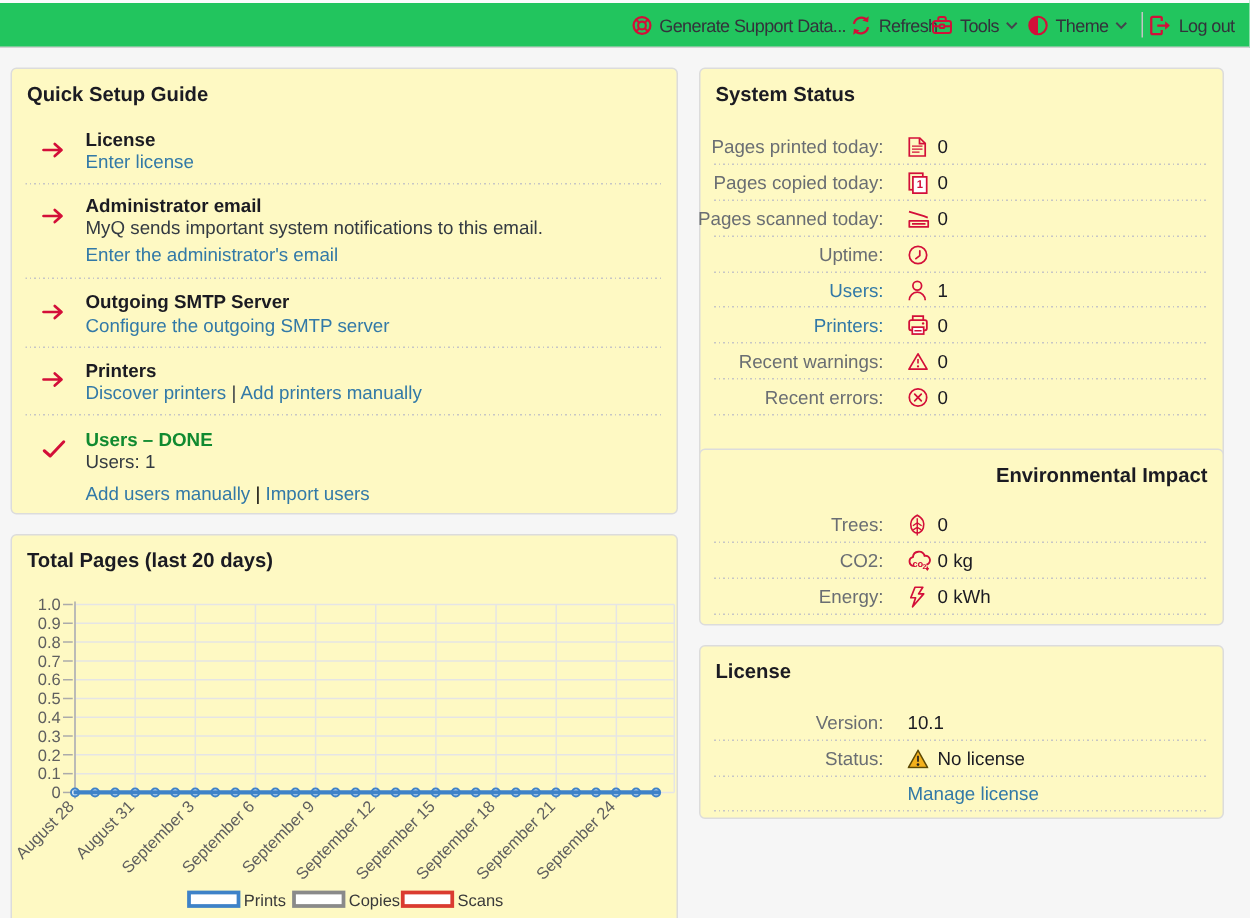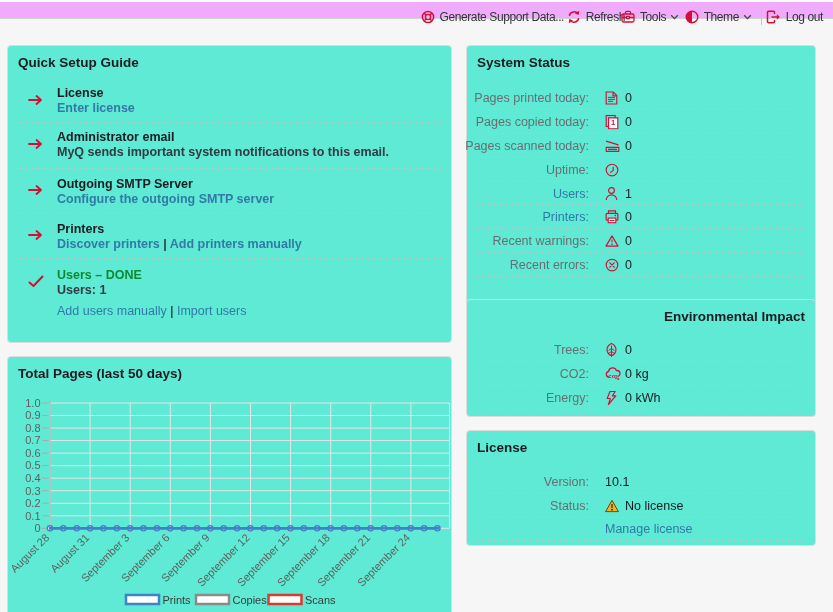--- a/index.html
+++ b/index.html
@@ -1,35 +1,35 @@
 <!DOCTYPE html>
 <html><head>
 <meta charset="utf-8">
 <style>
 * { margin:0; padding:0; box-sizing:border-box; }
 html,body { width:833px; height:612px; overflow:hidden; background:#f6f6f6;
   font-family:"Liberation Sans", sans-serif; }
-#topbar { position:absolute; left:0; top:0; width:833px; height:19px;
-  background:#f0abfc; border-top:2px solid #fbfbfb; border-bottom:1px solid #d2d2d2; }
+#topbar { position:absolute; left:0; top:0; width:833px; height:32px;
+  background:#22c55e; border-top:2px solid #fbfbfb; border-bottom:1px solid #d2d2d2; }
 .tbtn { position:absolute; top:0; height:29px; display:flex; align-items:center; font-size:12px;
   letter-spacing:-0.4px; color:#33333b; white-space:nowrap; }
 .tbtn svg { margin-right:5px; }
 .chev { margin-left:4px; display:flex; align-items:center; }
 .tdiv { position:absolute; left:761px; top:6px; width:1px; height:17px; background:#c4c4c4; }
-.card { position:absolute; background:#5eead4; border:1px solid #dcdcdc; border-radius:4px; }
+.card { position:absolute; background:#fef9c3; border:1px solid #dcdcdc; border-radius:4px; }
 .ctitle { font-size:13.5px; font-weight:bold; color:#1b1b22; padding:8px 10px 0 10px; line-height:17px; }
 
 .qitem { display:flex; position:relative; margin:0 9px; }
 .qitem::after { content:''; position:absolute; left:0; right:0; bottom:0; height:1px; background:repeating-linear-gradient(90deg,#c6c6c6 0 1px,transparent 1px 3px); }
 .qitem:last-child::after { display:none; }
 .qicon { width:40px; flex:none; display:flex; justify-content:flex-start; padding-left:10.5px; padding-top:7.5px; align-items:flex-start; }
 .qbody { flex:1; }
 .qt { font-size:12.5px; font-weight:bold; color:#1b1b22; line-height:15.3px; }
 .qt.done { color:#108a30; }
-.qd { font-size:12.5px; color:#333a42; line-height:15.3px;font-weight:bold; }
+.qd { font-size:12.5px; color:#333a42; line-height:15.3px; }
 .qa { font-size:12.5px; line-height:15.3px; margin-top:2.5px; }
 a.lnk { color:#3279a7; text-decoration:none; }
 
 .srow { position:relative; height:23.8px; margin:0 9px; font-size:12.5px; }
 .srow::after { content:''; position:absolute; left:0; right:0; bottom:0; height:1px; background:repeating-linear-gradient(90deg,#c6c6c6 0 1px,transparent 1px 3px); }
 .slabel { position:absolute; right:217px; top:50%; transform:translateY(-50%); color:#6a6e73; white-space:nowrap; }
 .sicon { position:absolute; left:129px; top:50%; transform:translateY(-50%); display:flex; align-items:center; }
 .sval { position:absolute; left:149px; top:50%; transform:translateY(-50%); color:#1b1b22; white-space:nowrap; }
 </style>
 </head>
@@ -99,20 +99,21 @@
     </div>
     <div class="qitem" style="padding:7.5px 0 8px 0;">
       <div class="qicon">
           <svg width="15" height="12" viewBox="0 0 15 12">
             <path d="M1 6 H12 M8.5 2 L13 6 L8.5 10" fill="none" stroke="#d30f39" stroke-width="1.8" stroke-linecap="round" stroke-linejoin="round"></path>
           </svg>
         </div>
       <div class="qbody">
           <div class="qt">Administrator email</div>
           <div class="qd">MyQ sends important system notifications to this email.</div>
+          <div class="qa"><a class="lnk" href="#">Enter the administrator's email</a></div>
         </div>
     </div>
     <div class="qitem" style="padding:8px 0 7px 0;">
       <div class="qicon">
           <svg width="15" height="12" viewBox="0 0 15 12">
             <path d="M1 6 H12 M8.5 2 L13 6 L8.5 10" fill="none" stroke="#d30f39" stroke-width="1.8" stroke-linecap="round" stroke-linejoin="round"></path>
           </svg>
         </div>
       <div class="qbody">
           <div class="qt">Outgoing SMTP Server</div>
@@ -139,21 +140,21 @@
       <div class="qbody">
           <div class="qt done">Users – DONE</div>
           <div class="qd">Users: 1</div>
           <div class="qa" style="margin-top:6px;"><a class="lnk" href="#">Add users manually</a> | <a class="lnk" href="#">Import users</a></div>
         </div>
     </div>
   </div>
 </div>
 
 <div class="card" id="chart" style="left:7px; top:356px; width:445px; height:300px;">
-  <div class="ctitle">Total Pages (last 50 days)</div>
+  <div class="ctitle">Total Pages (last 20 days)</div>
   <svg id="chartsvg" width="443" height="255" viewBox="0 0 443 255" style="position:absolute; left:0; top:32px;">
     <line x1="42" y1="139.3" x2="441.5" y2="139.3" stroke="#e5e5e5" stroke-width="1"></line>
     <line x1="34" y1="139.3" x2="40.5" y2="139.3" stroke="#ababab" stroke-width="1"></line>
     <text x="32.5" y="143.1" text-anchor="end" font-size="11" fill="#5f5f5f">0</text>
     <line x1="42" y1="126.77" x2="441.5" y2="126.77" stroke="#e5e5e5" stroke-width="1"></line>
     <line x1="34" y1="126.77" x2="40.5" y2="126.77" stroke="#ababab" stroke-width="1"></line>
     <text x="32.5" y="130.57" text-anchor="end" font-size="11" fill="#5f5f5f">0.1</text>
     <line x1="42" y1="114.24" x2="441.5" y2="114.24" stroke="#e5e5e5" stroke-width="1"></line>
     <line x1="34" y1="114.24" x2="40.5" y2="114.24" stroke="#ababab" stroke-width="1"></line>
     <text x="32.5" y="118.04" text-anchor="end" font-size="11" fill="#5f5f5f">0.2</text>

